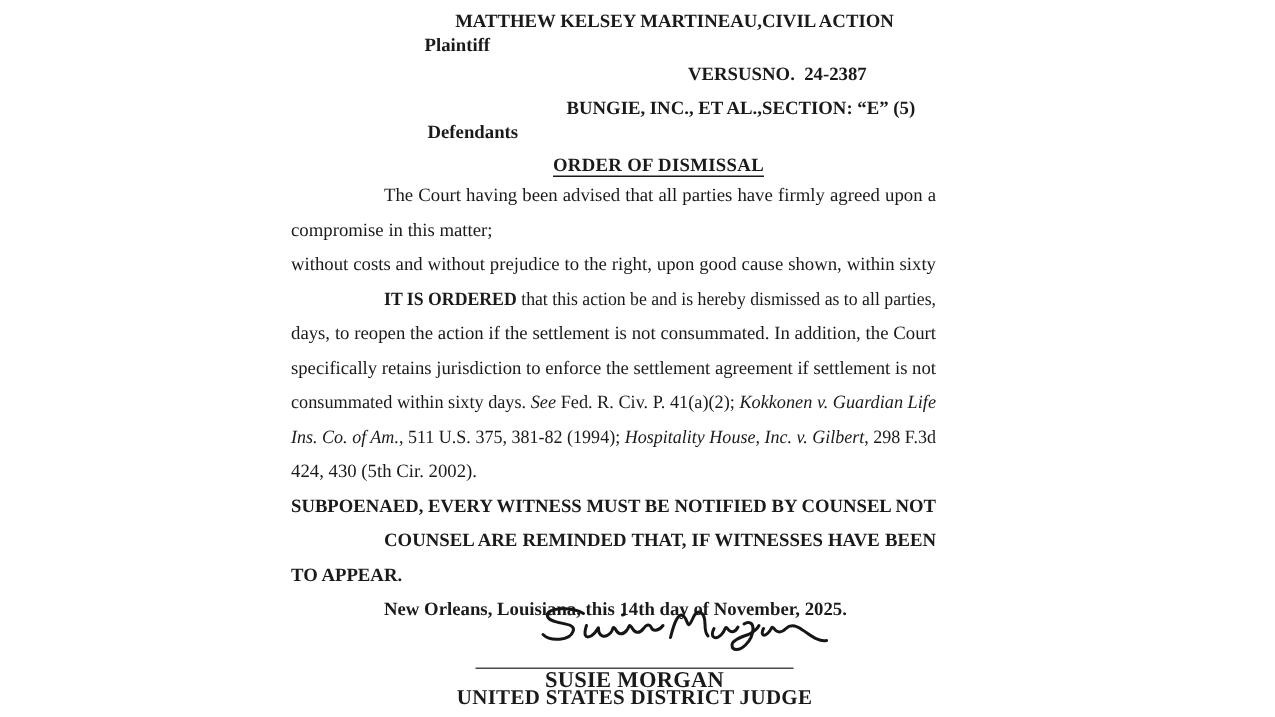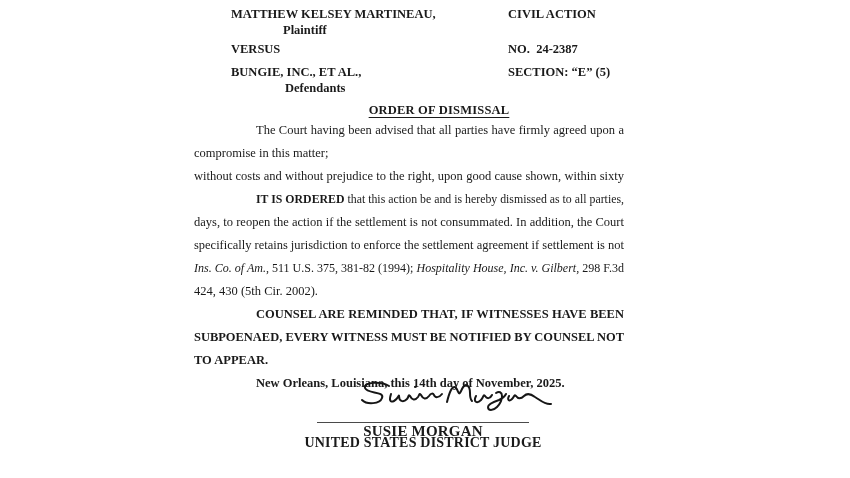--- a/index.html
+++ b/index.html
@@ -12,21 +12,21 @@
   }
   .doc { position:absolute; left:194px; top:0; width:430px; }
 
   
   .caption { font-weight:bold; font-size:12.5px; line-height:16px; padding-top:6px; }
   .crow { display:flex; }
   .crow.r2 { margin-top:3px; }
   .crow.r3 { margin-top:7px; }
   .cleft { width:314px; }
   .cright { flex:1; }
-  .pname { padding-left:37px; }
+  .pname { padding-left:37px;text-align:right; }
   .prole1 { padding-left:89px; }
   .prole2 { padding-left:91px; }
 
   
   .title-row { text-align:center; margin-top:6px; font-weight:bold; font-size:12.5px; line-height:17px; }
   .title-text { position:relative; left:30px; text-decoration:underline; text-underline-offset:3px; text-decoration-thickness:1.4px; letter-spacing:.2px; }
 
   
   .body-block { margin-top:0; font-size:12.5px; }
   .bodyline { height:23px; line-height:23px; width:430px; }
@@ -81,24 +81,25 @@
     <span class="title-text">ORDER OF DISMISSAL</span>
   </div>
 
   <div class="body-block">
       <div class="bodyline indent"><span class="lspan" style="word-spacing: 0.294271px;"><span>The Court having been advised that all parties have firmly agreed upon a</span></span></div>
       <div class="bodyline"><span class="lspan"><span>compromise in this matter;</span></span></div>
       <div class="bodyline"><span class="lspan" style="word-spacing: 0.147837px;"><span>without costs and without prejudice to the right, upon good cause shown, within sixty</span></span></div>
       <div class="bodyline indent"><span class="lspan" style="transform: scaleX(0.946015);"><span class="seg-b">IT IS ORDERED</span><span> that this action be and is hereby dismissed as to all parties,</span></span></div>
       <div class="bodyline"><span class="lspan" style="word-spacing: 0.0904018px;"><span>days, to reopen the action if the settlement is not consummated. In addition, the Court</span></span></div>
       <div class="bodyline"><span class="lspan" style="transform: scaleX(0.996632);"><span>specifically retains jurisdiction to enforce the settlement agreement if settlement is not</span></span></div>
+      <div class="bodyline"><span class="lspan" style="transform: scaleX(0.973126);"><span>consummated within sixty days. </span><span class="seg-i">See</span><span> Fed. R. Civ. P. 41(a)(2); </span><span class="seg-i">Kokkonen v. Guardian Life</span></span></div>
       <div class="bodyline"><span class="lspan" style="transform: scaleX(0.961901);"><span class="seg-i">Ins. Co. of Am.</span><span>, 511 U.S. 375, 381-82 (1994); </span><span class="seg-i">Hospitality House, Inc. v. Gilbert</span><span>, 298 F.3d</span></span></div>
       <div class="bodyline"><span class="lspan"><span>424, 430 (5th Cir. 2002).</span></span></div>
+      <div class="bodyline"><span class="lspan" style="transform: scaleX(0.997065);"><span class="seg-b">SUBPOENAED, EVERY WITNESS MUST BE NOTIFIED BY COUNSEL NOT</span></span></div>
       <div class="bodyline indent"><span class="lspan" style="word-spacing: 0.305804px;"><span class="seg-b">COUNSEL ARE REMINDED THAT, IF WITNESSES HAVE BEEN</span></span></div>
-      <div class="bodyline"><span class="lspan" style="transform: scaleX(0.997065);"><span class="seg-b">SUBPOENAED, EVERY WITNESS MUST BE NOTIFIED BY COUNSEL NOT</span></span></div>
       <div class="bodyline"><span class="lspan"><span class="seg-b">TO APPEAR.</span></span></div>
       <div class="bodyline indent"><span class="lspan"><span class="seg-b">New Orleans, Louisiana, this 14th day of November, 2025.</span></span></div>
     </div>
 
   <div class="sig-block">
     <svg class="sig-svg" viewBox="0 0 200 36" aria-hidden="true">
 
       <path d="M34,6 C26,1 8,2 10,8 C12,14 30,11 27,18 C25,24 12,25 7,20"></path>
       <path d="M36,14 C34,20 35,23 39,21 C43,19 44,14 44,16 C44,21 48,23 52,19 C54,17 53,14 55,16 C57,20 60,21 63,17 C65,14 64,13 66,15 C68,19 71,20 74,16 C76,13 78,13 79,15 C80,18 84,18 87,14"></path>
       <path d="M60,7 l1.2,-0.4"></path>

